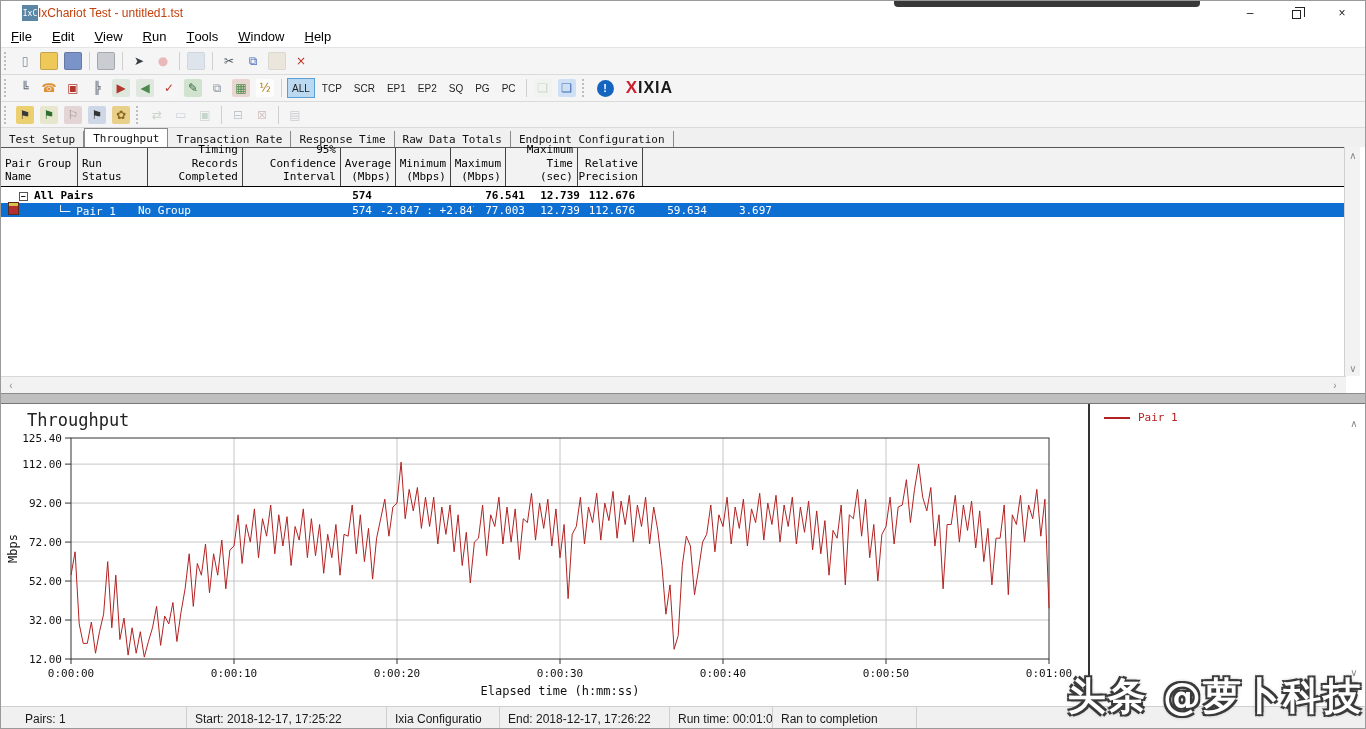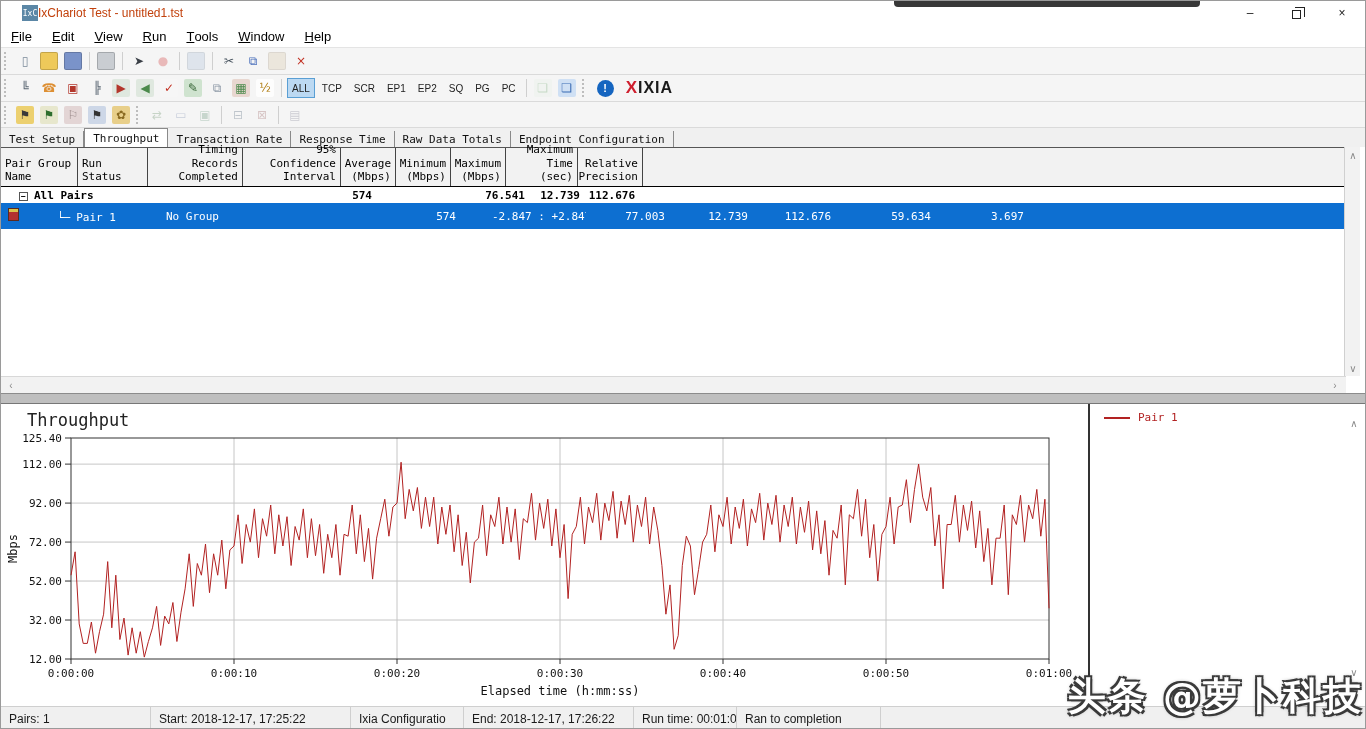--- a/index.html
+++ b/index.html
@@ -56,21 +56,21 @@
   .tab.active{background:#fff;border:1px solid #8a8a8a;border-bottom:none;height:19px;
     position:relative;z-index:2;}
   
   .tablepanel{position:absolute;left:0;top:146px;width:1345px;height:229px;background:#fff;
     border-top:1px solid #555;font-family:"DejaVu Sans Mono",monospace;font-size:11px;}
   .thead{display:flex;height:39px;background:#f2f2f2;border-bottom:1px solid #000;}
   .th{border-right:1px solid #444;padding:2px 4px;display:flex;flex-direction:column;
     justify-content:flex-end;line-height:1.25;}
   .th.right{text-align:right;align-items:flex-end;}
   .trow{display:flex;height:16px;align-items:center;}
-  .trow.selected{background:#0d6fd1;color:#fff;height:26px;gap:28px;}
+  .trow.selected{background:#0d6fd1;color:#fff;height:14px;}
   .td{padding:0 4px;white-space:nowrap;overflow:hidden;}
   .td.right{text-align:right;}
   .expander{display:inline-flex;width:9px;height:9px;border:1px solid #555;font-size:8px;
     align-items:center;justify-content:center;margin:0 6px 0 14px;background:#fff;color:#000;}
   .pairicon{display:inline-block;width:11px;height:13px;margin:0 2px 0 3px;
     background:linear-gradient(180deg,#d9c24a 0 30%,#b33030 30% 100%);border:1px solid #5a2a20;}
   .elbow{color:#fff;margin-left:36px;margin-right:6px;}
   .vscroll{position:absolute;right:5px;top:146px;width:16px;height:229px;background:#f2f2f2;
     border-left:1px solid #d0d0d0;}
   .scrollarrow{position:absolute;width:16px;height:16px;display:flex;align-items:center;
@@ -342,21 +342,21 @@
         <div class="scrollarrow down">∨</div>
       <div class="legend-entry">
             <span class="legend-swatch" style="background: rgb(178, 34, 34);"></span>
             <span style="color: rgb(178, 34, 34);">Pair 1</span>
           </div>
         </div>
     </div>
   </div>
 
   <div class="statusbar" id="statusbar">
-      <div class="status-sec" style="width: 150px;">Pairs: 1</div>
+      <div class="status-sec" style="width: 170px; margin-left: 16px;">Pairs: 1</div>
       <div class="status-sec" style="width: 200px;">Start: 2018-12-17, 17:25:22</div>
       <div class="status-sec" style="width: 113px;">Ixia Configuratio</div>
       <div class="status-sec" style="width: 170px;">End: 2018-12-17, 17:26:22</div>
       <div class="status-sec" style="width: 103px;">Run time: 00:01:00</div>
       <div class="status-sec" style="width: 144px;">Ran to completion</div>
       <div class="status-sec" style="flex: 1 1 0%; border-right: none;"></div>
     </div>
 
   <div class="watermark">头条 @萝卜科技</div>
 </div>

